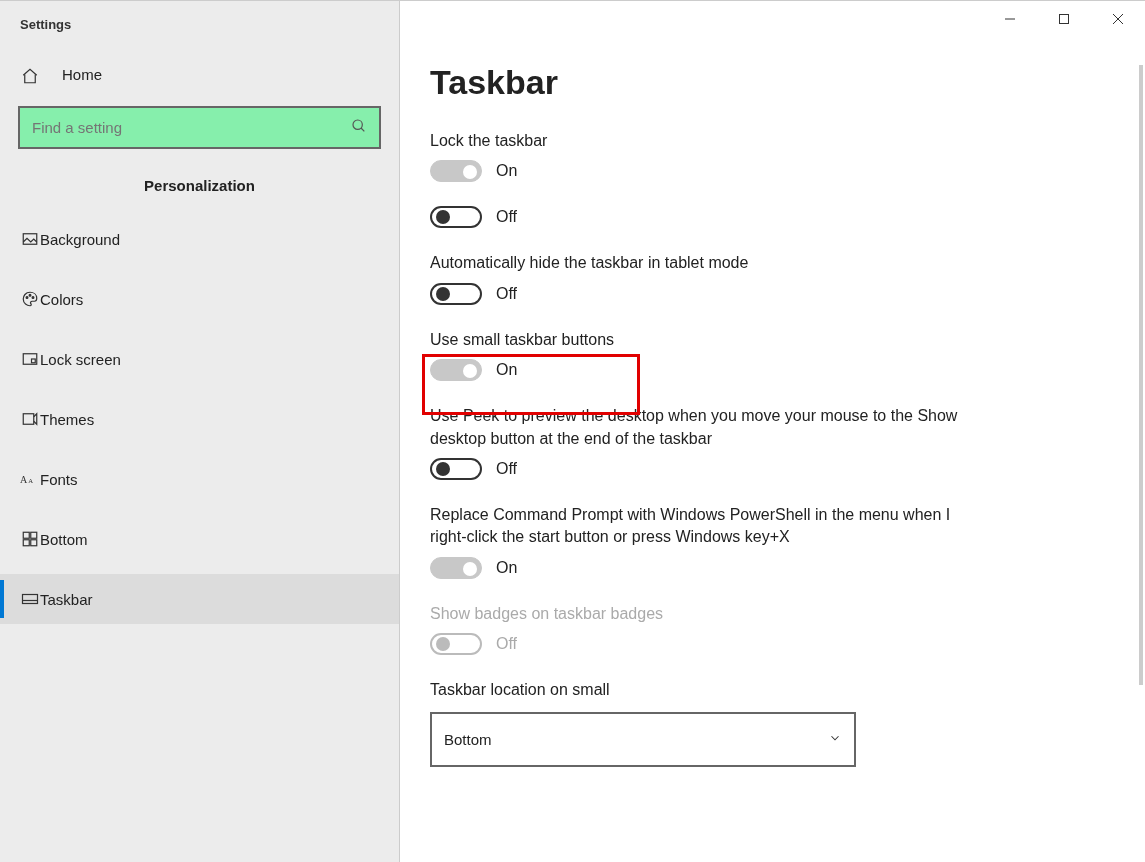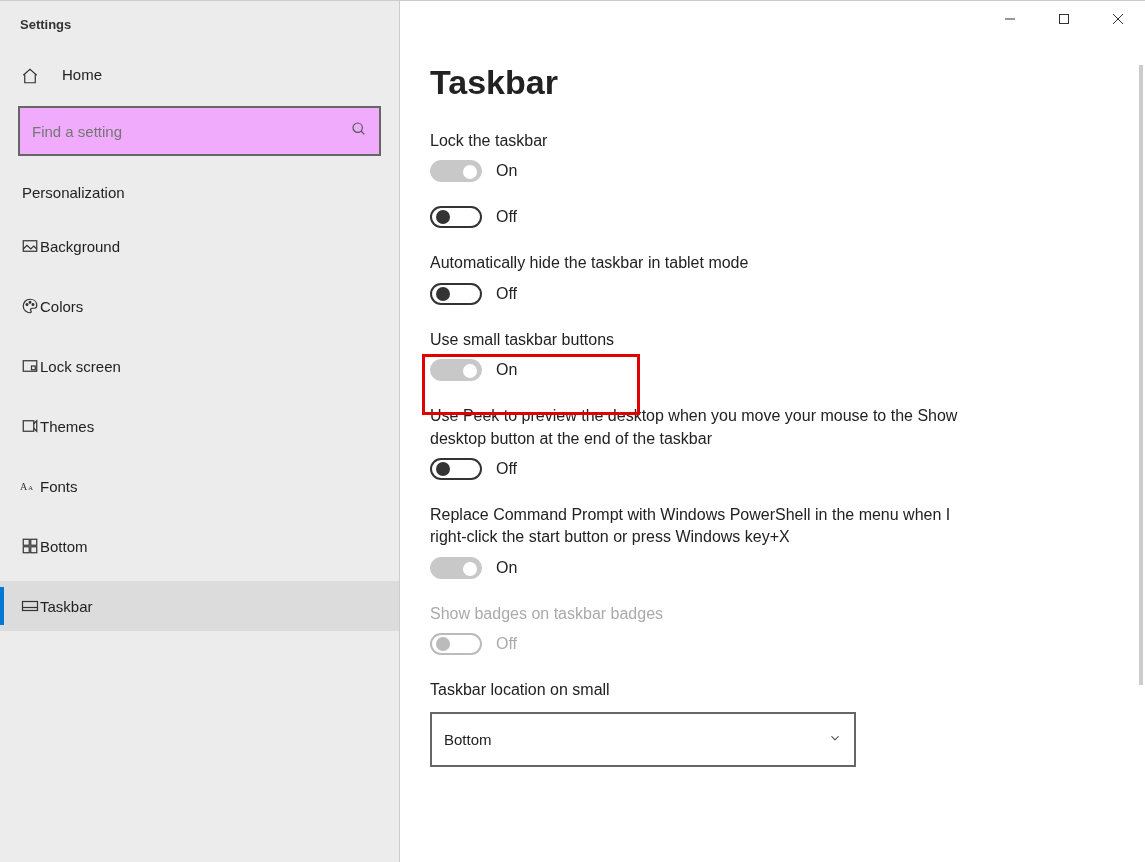--- a/index.html
+++ b/index.html
@@ -31,42 +31,43 @@
     align-items: flex-start;
     padding: 10px 20px;
     font-size: 15px;
     color: #222;
     cursor: pointer;
     gap: 22px;
     margin-bottom: 10px;
   }
   .search-box {
     margin: 0 18px 20px 18px;
-    height: 50px;
+    height: 43px;
     border: 2px solid #666;
-    background: #f0abfc;
+    background: #86efac;
     display: flex;
     align-items: center;
     padding: 0 12px;
     cursor: text;
   }
   .search-box input {
     flex: 1;
     border: none;
     outline: none;
     font-size: 15px;
     color: #555;
     background: transparent;
   }
   .search-icon { color: #555; }
   .category-label {
     font-size: 15px;
-    font-weight: 400;
+    font-weight: 700;
     color: #222;
     padding: 8px 22px 20px 22px;
+    text-align: center;
   }
   .nav-item {
     display: flex;
     align-items: center;
     padding: 15px 20px 15px 20px;
     font-size: 15px;
     color: #222;
     cursor: pointer;
     margin-bottom: 10px;
     position: relative;

